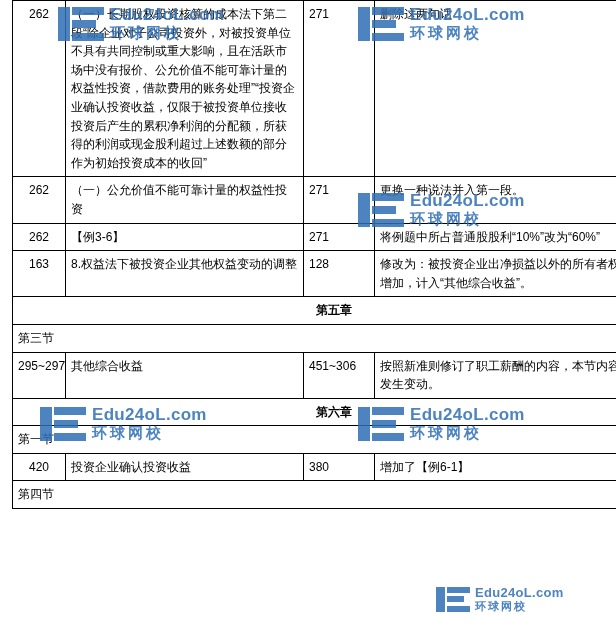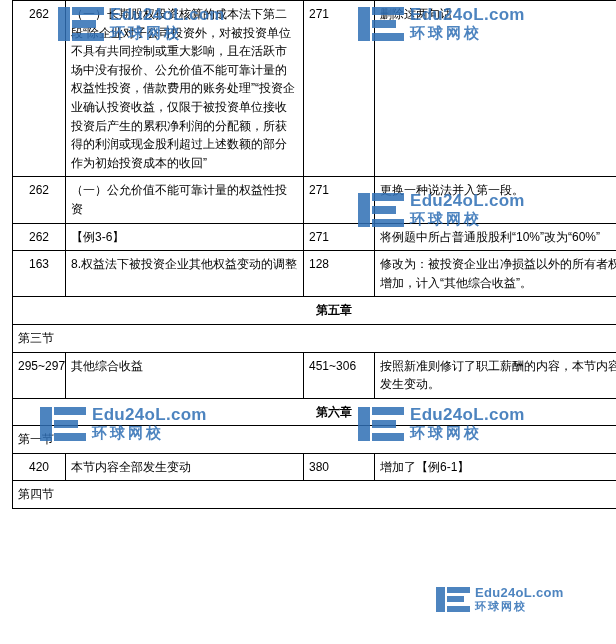--- a/index.html
+++ b/index.html
@@ -180,21 +180,21 @@
       <tr>
         <td class="chapter" colspan="4">第六章</td>
       </tr>
 
       <tr>
         <td class="section" colspan="4">第一节</td>
       </tr>
 
       <tr>
         <td class="c-page">420</td>
-        <td class="c-text mid">本节内容全部发生变动</td>
+        <td class="c-text mid">投资企业确认投资收益</td>
         <td class="c-page2">380</td>
         <td class="c-note mid">增加了【例6-1】</td>
       </tr>
 
       <tr>
         <td class="section" colspan="4">第四节</td>
       </tr>
 
     </tbody>
   </table>

